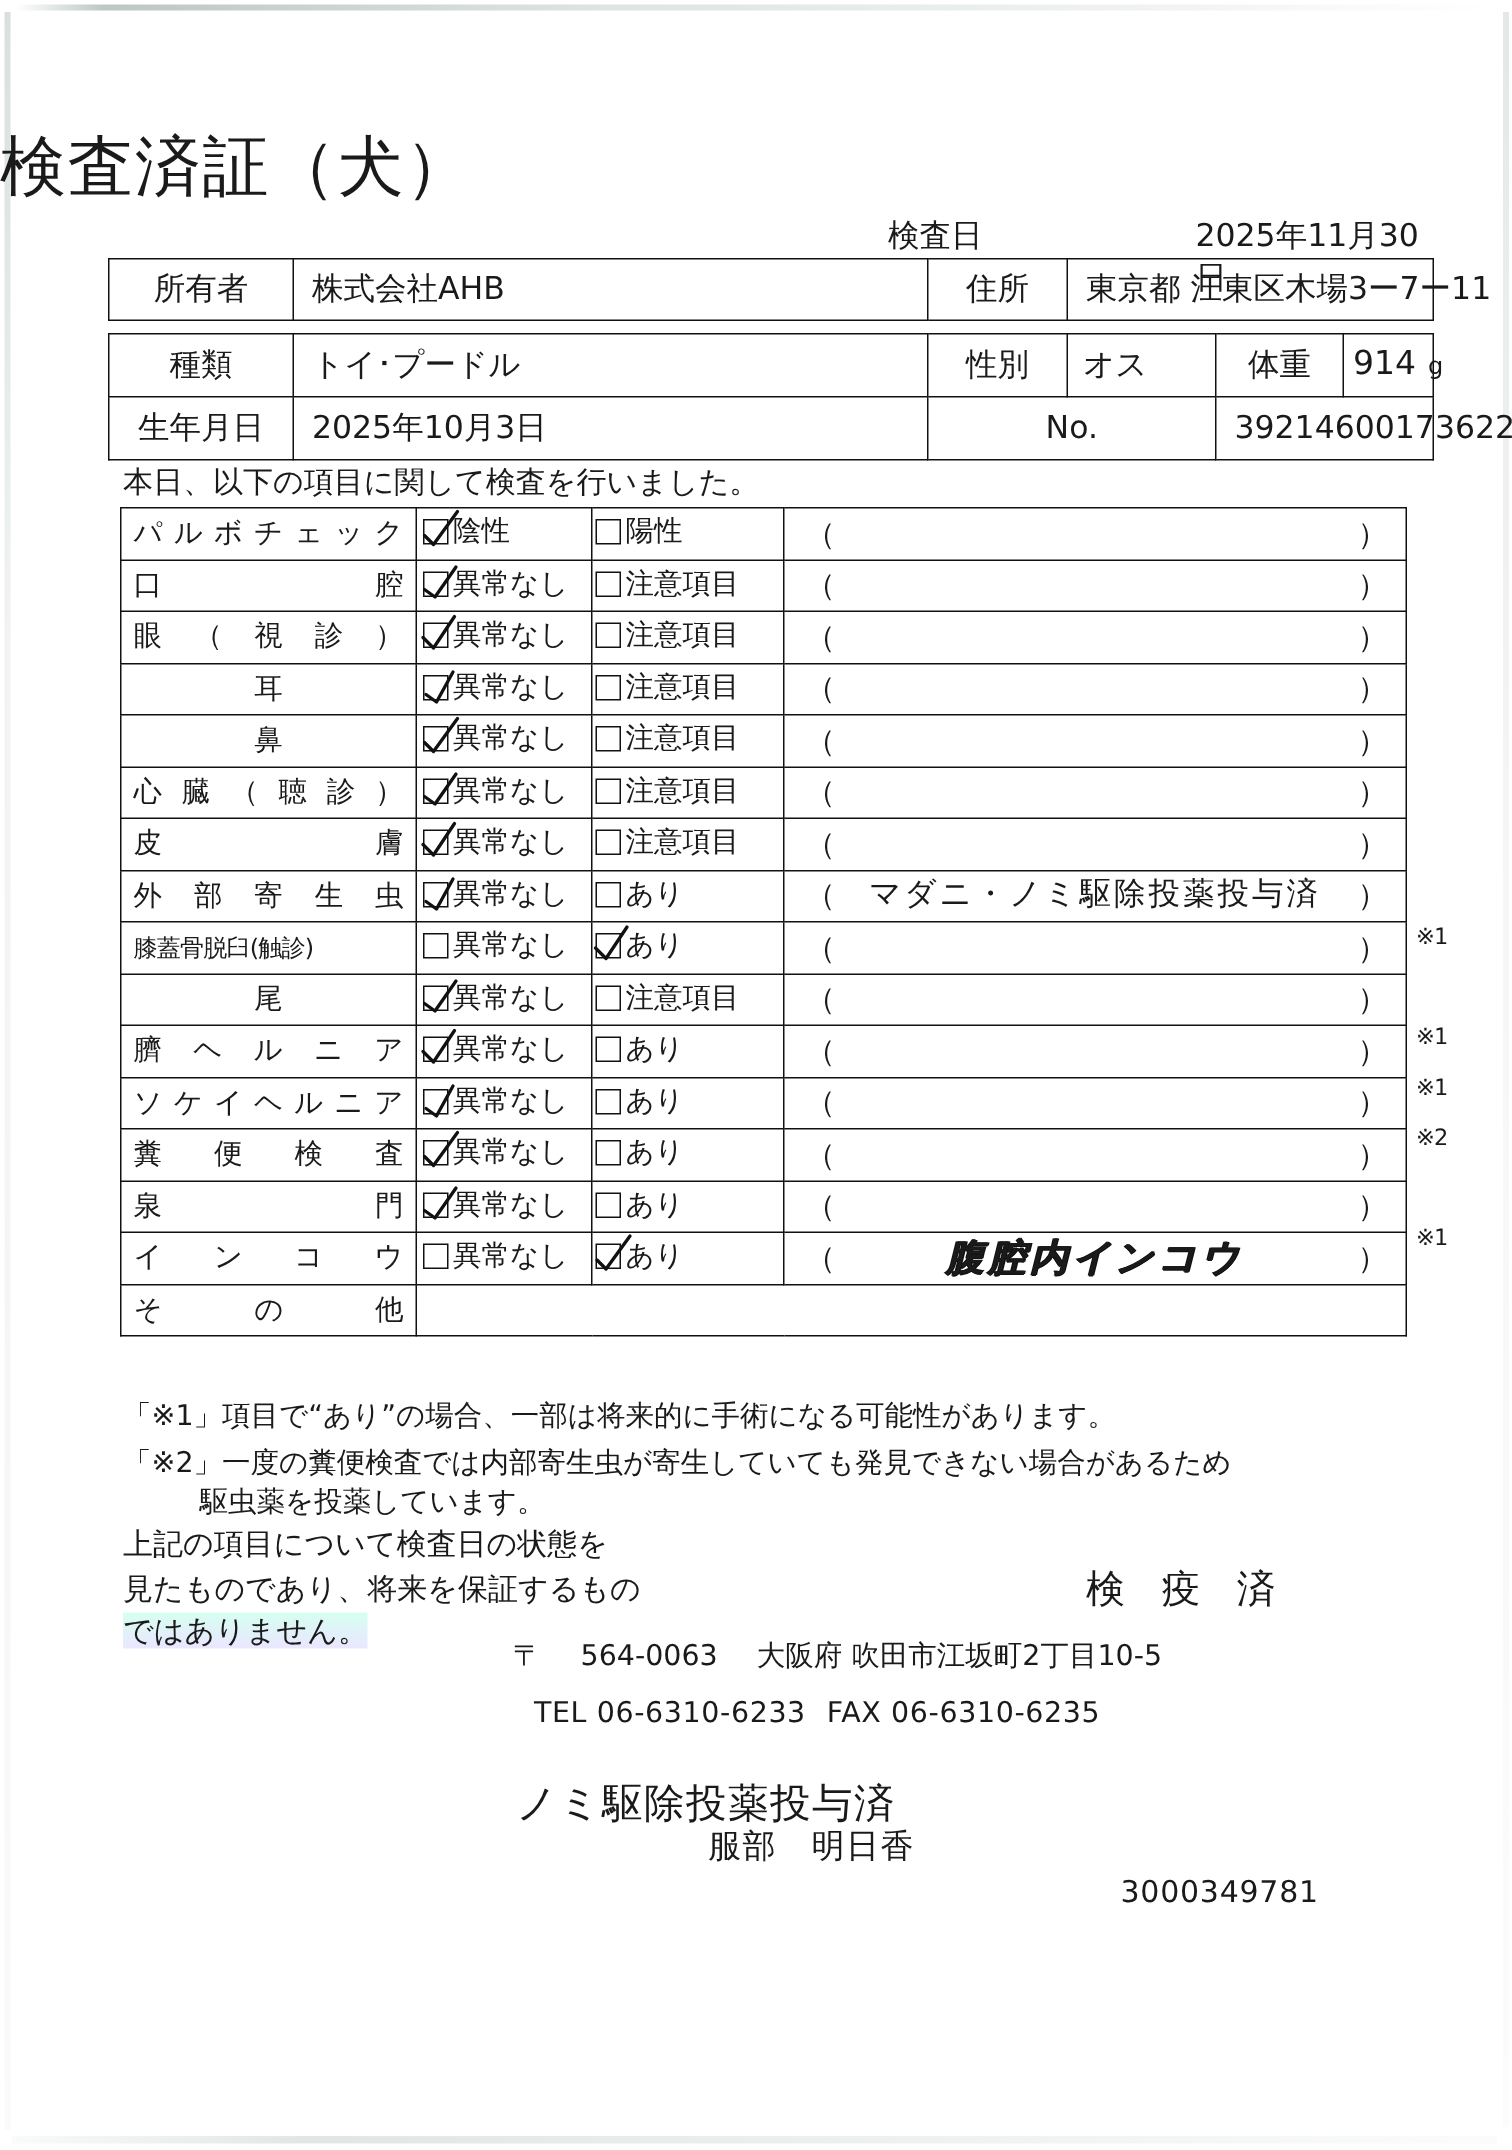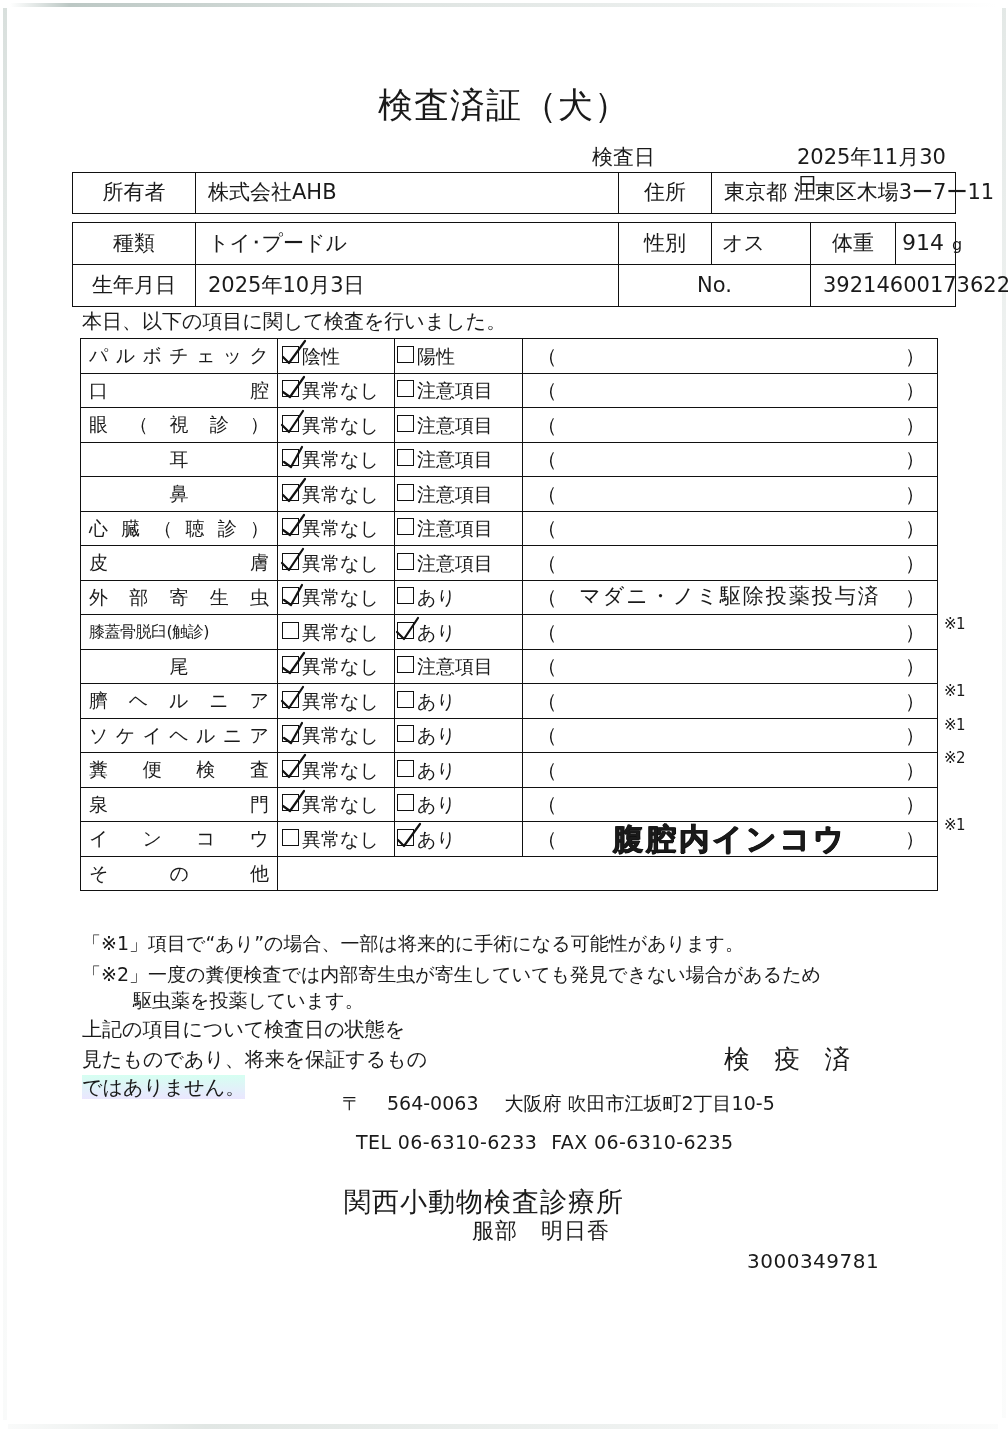--- a/index.html
+++ b/index.html
@@ -29,22 +29,22 @@
     position: absolute; right: 2px; top: 8px; width: 4px; height: 1410px;
     background: linear-gradient(180deg, rgba(205,214,210,.55) 0%, rgba(222,228,226,.3) 40%, rgba(232,236,235,.18) 100%);
   }
   .scan-edge-bottom {
     position: absolute; left: 8px; bottom: 4px; width: 990px; height: 5px;
     background: linear-gradient(90deg, rgba(232,236,235,.25) 0%, rgba(205,214,210,.6) 20%, rgba(216,223,220,.45) 60%, rgba(235,238,237,.2) 100%);
   }
 
   .title {
     position: absolute; left: 0; top: 82px; width: 1008px;
-    text-align: center;
-    font-size: 35px;
+    text-align: left;
+    font-size: 44px;
     letter-spacing: 1px;
     font-weight: 500;
   }
 
   .exam-date-row {
     position: absolute; left: 70px; top: 143px; width: 890px;
     height: 26px;
     font-size: 21px;
   }
   .exam-date-label { position: absolute; left: 522px; top: 0; }
@@ -113,27 +113,28 @@
   .paren-close { position: absolute; right: 12px; top: 50%; transform: translateY(-52%); }
   .note-text {
     position: absolute; left: 0; right: 0; top: 50%;
     transform: translateY(-52%);
     text-align: center;
     font-size: 21px;
     letter-spacing: 2px;
   }
   .note-text.stamped {
     font-weight: bold;
-    font-size: 30px;
+    font-size: 25px;
     letter-spacing: 3px;
+    font-style: italic;
     text-shadow: 0.8px 0 0 #111, -0.6px 0 0 #111, 0 0.7px 0 #111;
   }
 
   
-  .cb-wrap { display: inline-flex; position: relative; }
+  .cb-wrap { display: inline-flex; align-items: center; position: relative; }
   .cbox {
     display: inline-block;
     width: 15px; height: 15px;
     border: 1.6px solid #111;
     margin-right: 3px;
     position: relative;
     flex: 0 0 auto;
   }
   .cb-text { font-size: 19px; }
   
@@ -633,17 +634,17 @@
 
   <div class="kenekizumi">検 疫 済</div>
 
   <div class="addr-line" id="addr">
     <span>〒</span><span class="gap"></span><span class="pc">564-0063</span><span class="gap"></span><span>大阪府 吹田市江坂町2丁目10-5</span>
   </div>
   <div class="addr-line" id="tel">
     <span>TEL 06-6310-6233</span><span class="gap2"></span><span>FAX 06-6310-6235</span>
   </div>
 
-  <div class="clinic">関西小動物検査診療所</div>
+  <div class="clinic">ノミ駆除投薬投与済</div>
   <div class="vet">服部　明日香</div>
   <div class="serial">3000349781</div>
 
 </div>
 
 </body></html>

